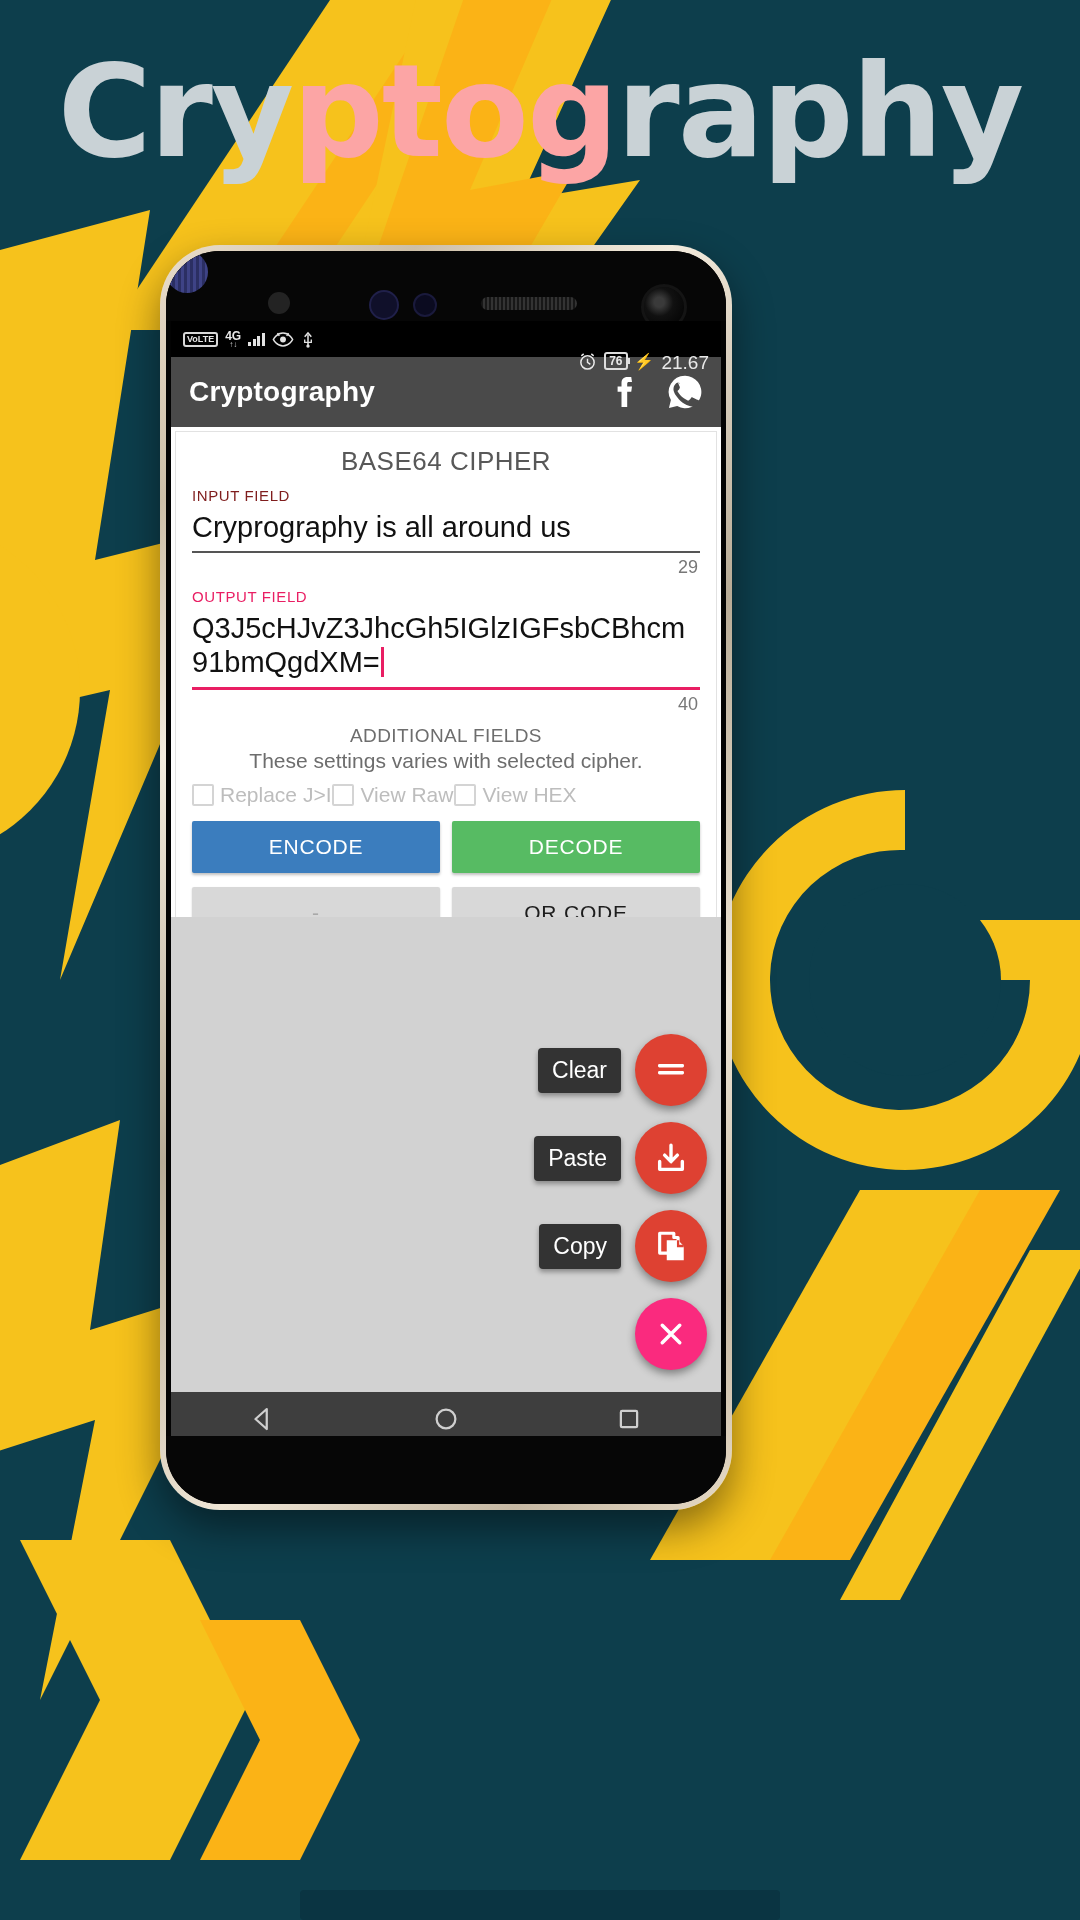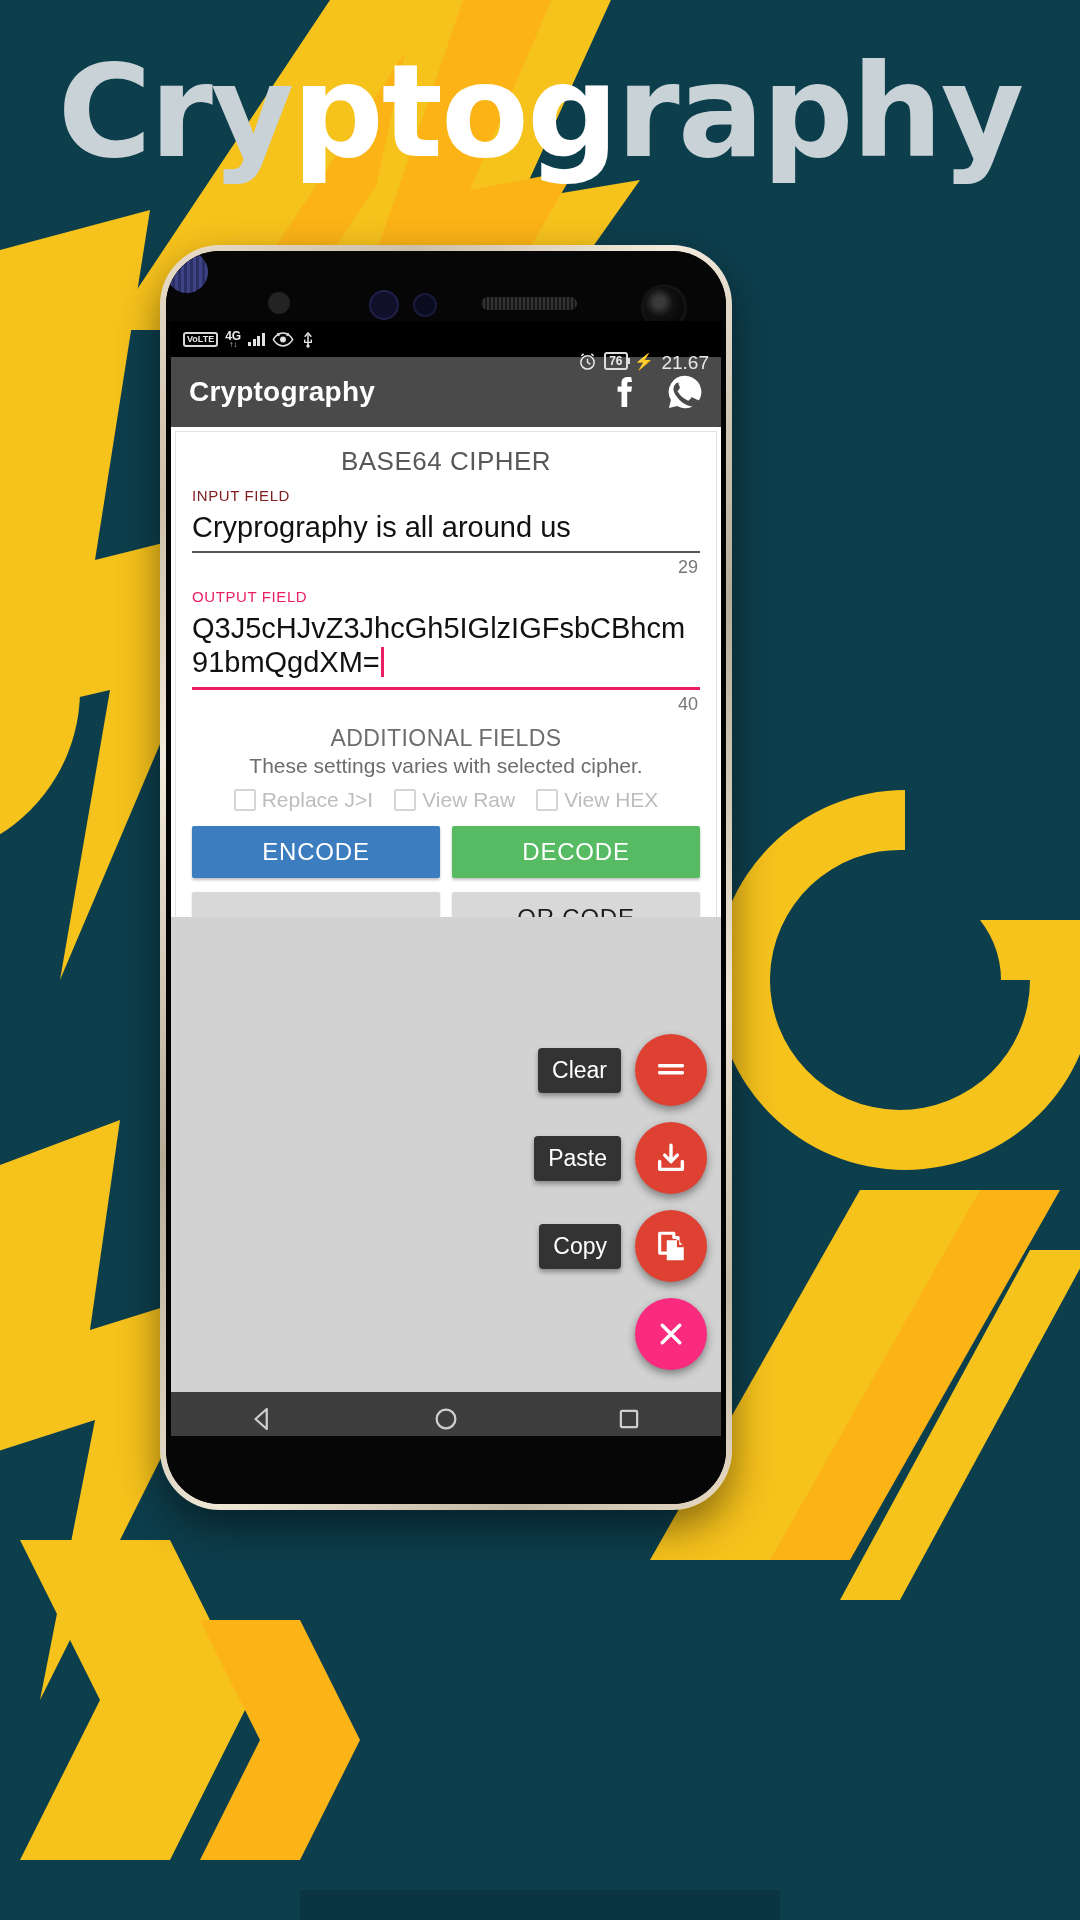--- a/index.html
+++ b/index.html
@@ -86,31 +86,31 @@
   .field-label{font-size:15px;letter-spacing:.6px;color:#7f1d1d;margin-top:8px;}
   .field-label.pink{color:#e91e63;}
   .field-value{font-size:29px;color:#111;padding:6px 0 7px 0;line-height:1.18;
     word-break:break-all;}
   .underline{height:2px;background:#555;}
   .underline.pink{height:3px;background:#e91e63;}
   .counter{text-align:right;font-size:18px;color:#777;padding:4px 2px 2px 0;}
   .caret{display:inline-block;width:3px;height:30px;background:#e91e63;
     vertical-align:-5px;margin-left:1px;}
 
-  #addl-title{text-align:center;font-size:23px;color:#6d6d6d;letter-spacing:.4px;
+  #addl-title{text-align:center;font-size:19px;color:#6d6d6d;letter-spacing:.4px;
     margin-top:8px;}
   #addl-sub{text-align:center;font-size:21px;color:#6d6d6d;margin-top:2px;}
-  #checkrow{display:flex;align-items:center;justify-content:center;gap:21px;margin-top:10px;}
+  #checkrow{display:flex;align-items:center;justify-content:flex-start;gap:1px;margin-top:10px;}
   .chk{display:flex;align-items:center;gap:6px;}
   .box{width:22px;height:22px;border:2px solid #d4d4d4;border-radius:2px;box-sizing:border-box;}
   .chk span{font-size:21px;color:#bdbdbd;}
 
   .btnrow{display:flex;gap:12px;margin-top:14px;}
   .btn{flex:1;height:52px;display:flex;align-items:center;justify-content:center;
-    color:#fff;font-size:24px;letter-spacing:.8px;border-radius:2px;
+    color:#fff;font-size:21px;letter-spacing:.8px;border-radius:2px;
     box-shadow:0 2px 3px rgba(0,0,0,.25);}
   .btn.blue{background:#3b7dbe;}
   .btn.green{background:#57bb63;}
   .btn.grey{background:#d8d8d8;color:#1d1d1d;box-shadow:0 1px 2px rgba(0,0,0,.2);}
   .btn.grey.disabled{color:#a9a9a9;}
 
   
   #greybody{position:absolute;left:0;right:0;top:596px;bottom:54px;background:#d2d2d2;}
 
   
@@ -169,21 +169,21 @@
       <path d="M 200 1620 L 300 1620 L 360 1740 L 300 1860 L 200 1860 L 260 1740 Z" fill="#fbb316"></path>
     </g>
 
     <rect x="300" y="1890" width="480" height="30" rx="4" fill="#0a3442"></rect>
 
     <path d="M 1040 560 L 1080 560 L 1080 760 L 1040 760 Z" fill="#f6c21c" opacity="0"></path>
   </svg>
 </div>
 
 <div id="headline">
-  <span style="color:#c9d2d6">Cry</span><span style="color:#ffffff">ptog</span><span style="color:#c9d2d6">raphy</span>
+  <span style="color:#c9d2d6">Cry</span><span style="color:#fca5a5">ptog</span><span style="color:#c9d2d6">raphy</span>
 </div>
 
 <div id="phone">
   <div id="phone-inner">
 
     <div id="bezel-top">
       <div class="sensor" id="sensor-dot"></div>
       <div id="iris"></div>
       <div class="sensor" id="sensor-2"></div>
       <div class="sensor" id="sensor-3"></div>

